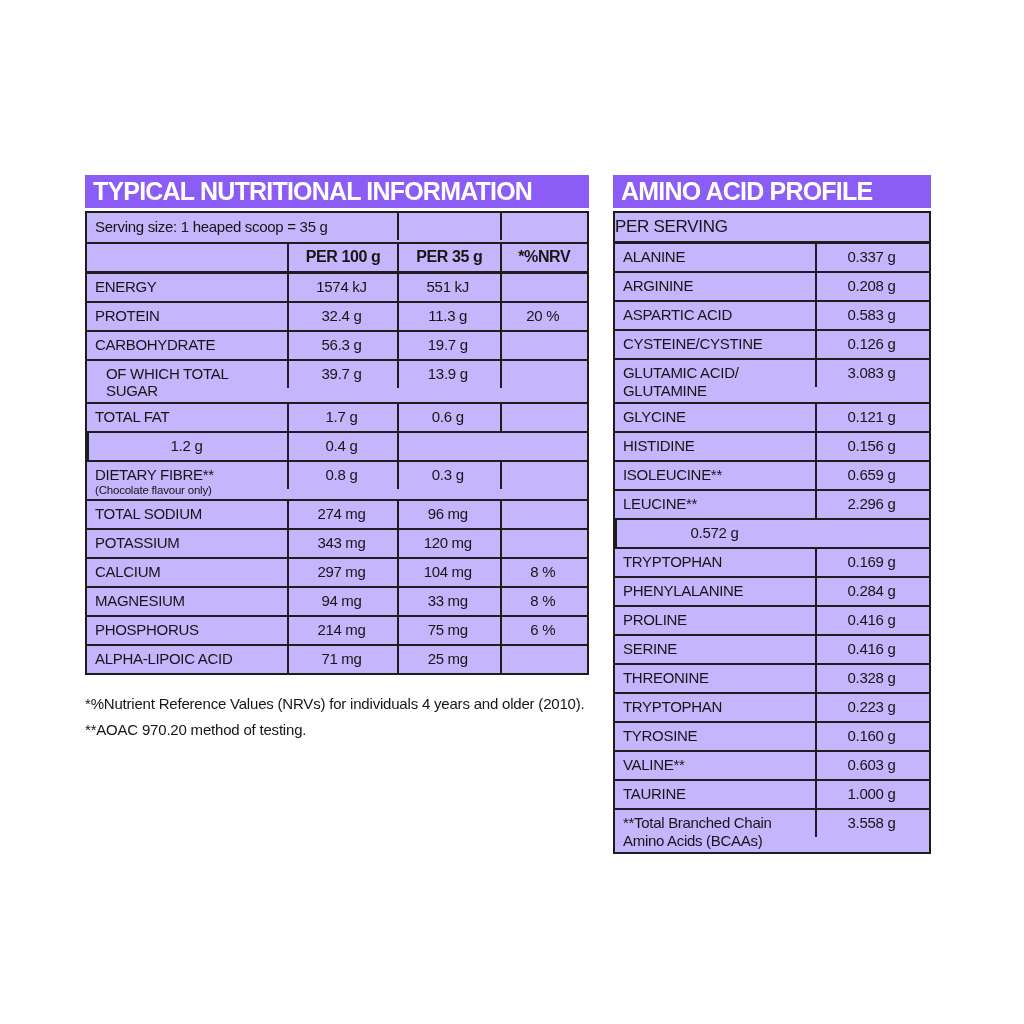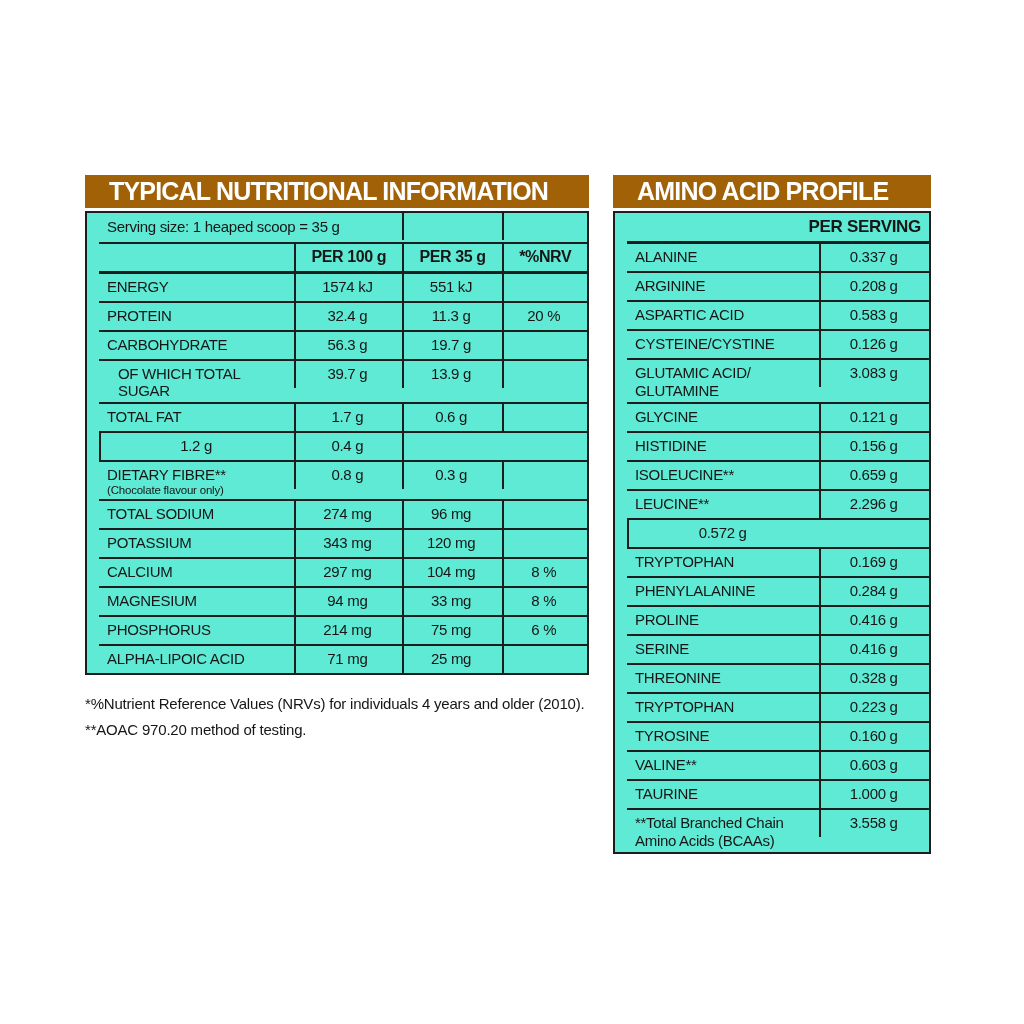--- a/index.html
+++ b/index.html
@@ -9,38 +9,37 @@
     position: relative;
     font-family: "Liberation Sans", "DejaVu Sans", sans-serif;
     color: #161616;
     -webkit-font-smoothing: antialiased;
   }
   .panel { position: absolute; top: 175px; }
   .panel-left  { left: 85px;  width: 504px; }
   .panel-right { left: 613px; width: 318px; border-radius: 25px; }
 
   .title-bar {
-    background: #a16207;
+    background: #8b5cf6;
     color: #ffffff;
     height: 33px;
     display: flex;
     align-items: center;
-    padding-left: 24px;
+    padding-left: 8px;
     font-weight: 700;
     font-size: 25px;
     letter-spacing: -0.8px;
     white-space: nowrap;
     overflow: hidden;
     margin-bottom: 3px;
   }
 
   .grid-table {
     border: 2px solid #1d1d1d;
-    background: #5eead4;
-    padding-left: 12px;
+    background: #c4b5fd;
   }
 
   .row {
     display: grid;
     border-top: 2px solid #1d1d1d;
     align-items: flex-start;
   }
   .row:first-child { border-top: none; }
 
   
@@ -61,22 +60,21 @@
   [data-variant="indent"] .label-text { padding-left: 11px; display: inline-block; }
 
   .sub-text { font-size: 11.5px; letter-spacing: -0.2px; margin-top: 1px; }
   .sub-text:empty { display: none; }
   .line2:empty { display: none; }
   .line2 { margin-top: 1px; }
 
   .per-serving-row {
     border-top: none;
     display: block;
-    text-align: right;
-    font-weight: 700;
+    font-weight: 400;
     font-size: 17px;
     letter-spacing: -0.3px;
     padding: 4px 8px 4px 0;
     border-bottom: 1px solid #1d1d1d;
   }
   .lheader-row { border-bottom: 1px solid #1d1d1d; }
 
   .footnotes { margin-top: 16px; font-size: 15px; letter-spacing: -0.2px; line-height: 26px; }
 </style>
 </head>

